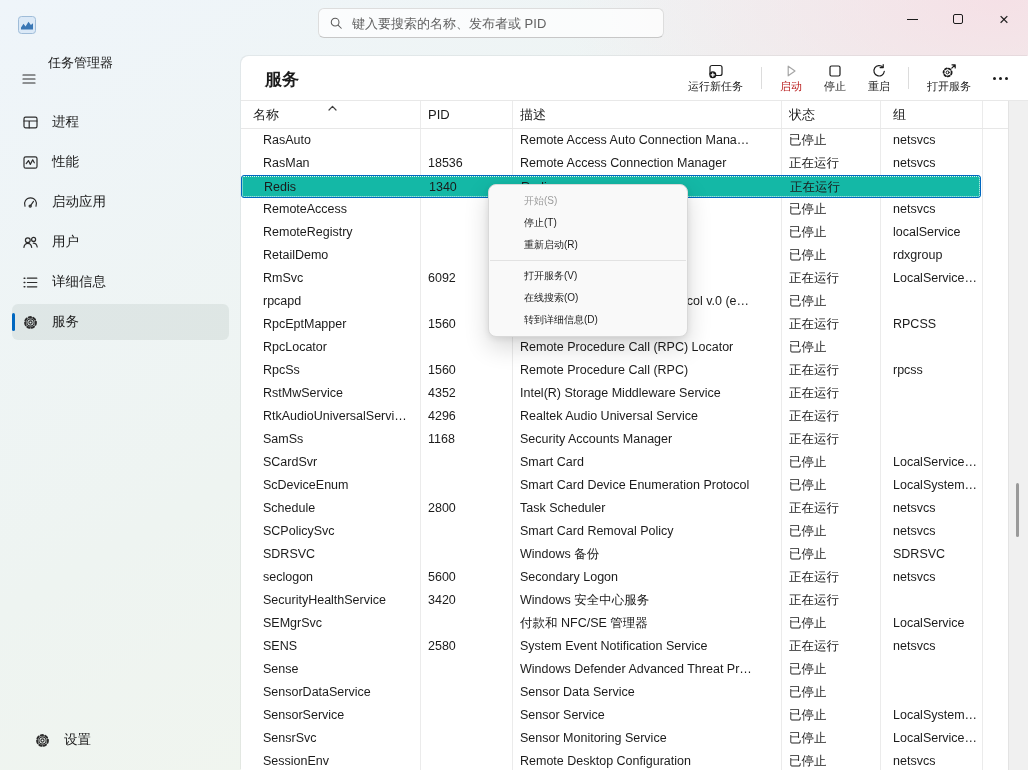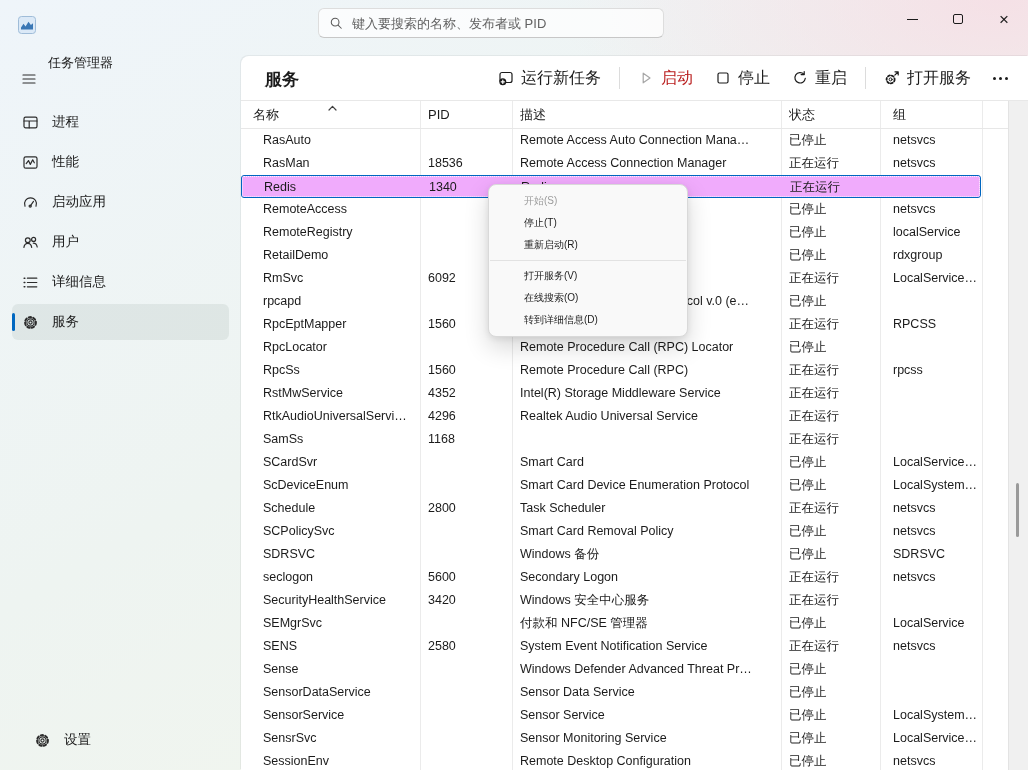--- a/index.html
+++ b/index.html
@@ -42,40 +42,40 @@
   .nav-icon svg { width:17px; height:17px; }
   .nav-label { margin-left:13px; font-size:13.5px; }
   .settings-item { position:absolute; left:12px; right:12px; bottom:8px; height:36px;
     display:flex; align-items:center; border-radius:6px; }
 
   
   .main { position:absolute; left:241px; top:56px; width:787px; height:714px;
     background:#ffffff; border-top-left-radius:8px; box-shadow:-1px -1px 0 rgba(0,0,0,.05); }
   .pagetitle { position:absolute; left:24px; top:12px; font-size:17px; font-weight:700; }
   .toolbar { position:absolute; right:10px; top:0; height:44px; display:flex; align-items:center; gap:2px; }
-  .tbtn { display:flex; align-items:center; gap:7px; padding:6px 10px; border-radius:5px; font-size:16px; }
+  .tbtn { display:flex; align-items:center; padding:6px 10px; border-radius:5px; font-size:11px;flex-direction:column; }
   .tbtn svg { width:16px; height:16px; color:#1b1b1b; }
   .tbtn.disabled { color:#b91c1c; }
   .tbtn.disabled svg { color:#a6a6a6; }
   .tb-divider { width:1px; height:22px; background:#dcdcdc; margin:0 6px; }
   .more-dots { display:flex; gap:3px; padding:8px 10px; }
   .more-dots i { width:3px; height:3px; border-radius:50%; background:#1b1b1b; }
   .toolbar-line { position:absolute; left:0; top:44px; width:787px; height:1px; background:#e8e8e8; }
 
   
   .table { position:absolute; left:0; top:45px; width:787px; bottom:0; overflow:hidden; }
   .colline { position:absolute; top:0; bottom:0; width:1px; background:#ebebeb; }
   .header-row { position:absolute; left:0; top:0; width:767px; height:27px; }
   .header-row .cell { line-height:27px; font-size:13px; }
   .header-line { position:absolute; left:0; top:27px; width:767px; height:1px; background:#e7e7e7; }
   .sort-caret { position:absolute; left:87px; top:4px; width:9px; height:6px; color:#3f3f3f; }
   .sort-caret svg { width:9px; height:6px; }
   .tbody { position:absolute; left:0; top:28px; width:767px; bottom:0; }
   .row { position:relative; width:767px; height:23px; }
-  .row.selected { width:740px; background:#f0abfc; border:1px solid #0067c0; border-radius:3px;
+  .row.selected { width:740px; background:#14b8a6; border:1px solid #0067c0; border-radius:3px;
     outline:1px dotted rgba(255,255,255,.85); outline-offset:-2px; }
   .cell { position:absolute; top:0; height:23px; line-height:23px; font-size:12.5px;
     white-space:nowrap; overflow:hidden; }
   .c-name   { left:22px;  width:152px; }
   .c-pid    { left:187px; width:82px; }
   .c-desc   { left:279px; width:257px; }
   .c-status { left:548px; width:92px; }
   .c-group  { left:652px; width:88px; }
   .hdr-name { left:12px; }
 
@@ -368,20 +368,21 @@
           <div class="row">
             <span class="cell c-name">RtkAudioUniversalServi…</span>
             <span class="cell c-pid">4296</span>
             <span class="cell c-desc">Realtek Audio Universal Service</span>
             <span class="cell c-status">正在运行</span>
             <span class="cell c-group"></span>
           </div>
           <div class="row">
             <span class="cell c-name">SamSs</span>
             <span class="cell c-pid">1168</span>
+            <span class="cell c-desc">Security Accounts Manager</span>
             <span class="cell c-status">正在运行</span>
             <span class="cell c-group"></span>
           </div>
           <div class="row">
             <span class="cell c-name">SCardSvr</span>
             <span class="cell c-pid"></span>
             <span class="cell c-desc">Smart Card</span>
             <span class="cell c-status">已停止</span>
             <span class="cell c-group">LocalService…</span>
           </div>

